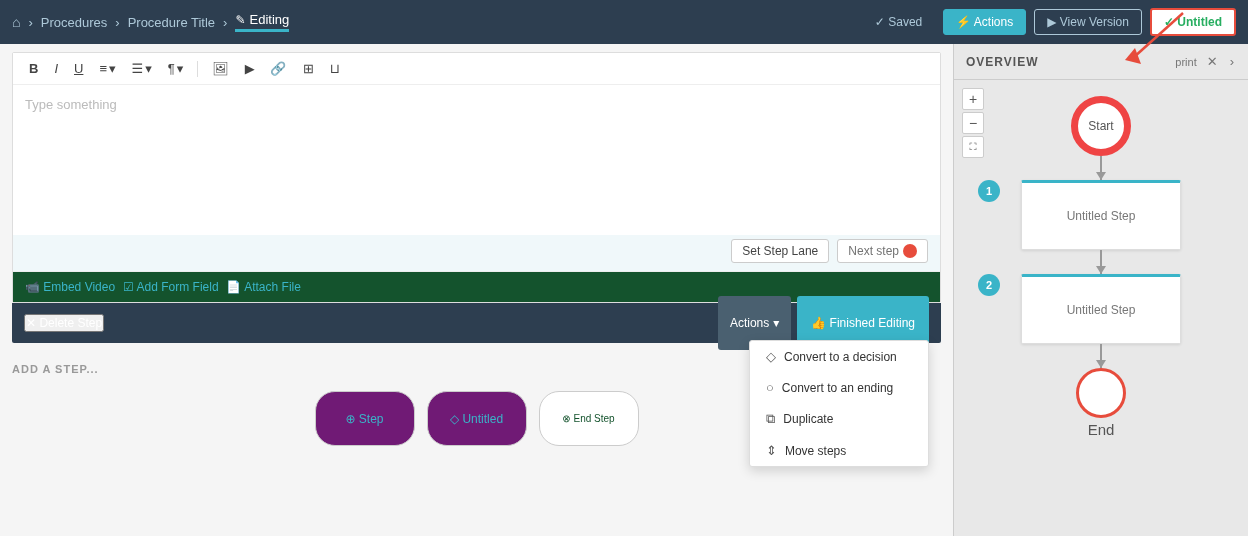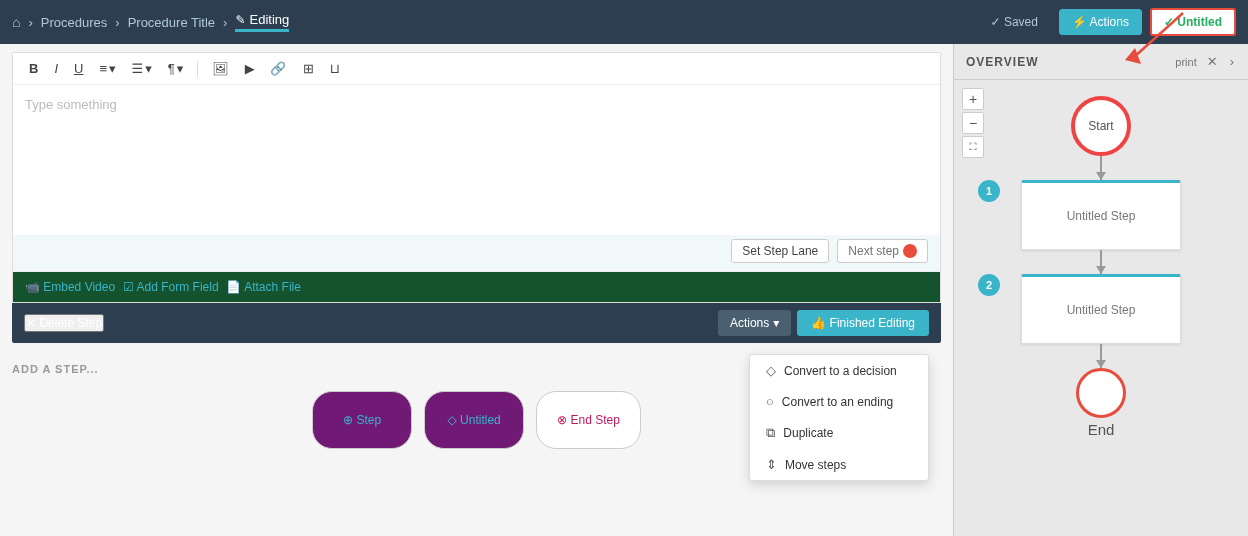--- a/index.html
+++ b/index.html
@@ -180,21 +180,21 @@
       display: flex;
       align-items: center;
       gap: 4px;
     }
     .step-right-btns {
       display: flex;
       gap: 6px;
       position: relative;
     }
     .btn-actions-menu {
-      padding: 6px 12px;
+      padding: 20px 12px;
       background: #4a6070;
       color: white;
       border: none;
       border-radius: 3px;
       font-size: 12px;
       cursor: pointer;
       display: flex;
       align-items: center;
       gap: 4px;
     }
@@ -263,22 +263,22 @@
       align-items: center;
       gap: 5px;
       min-width: 100px;
       justify-content: center;
     }
     .add-step-btn-end {
       padding: 21px 20px;
       background: white;
       border: 1px solid #ccc;
       border-radius: 20px;
-      color: #be185d;
-      font-size: 12px;
+      color: #14532d;
+      font-size: 10px;
       cursor: pointer;
       display: flex;
       align-items: center;
       gap: 5px;
     }
 
     
     .overview-panel {
       width: 295px;
       background: #e8e8e8;
@@ -335,21 +335,21 @@
       justify-content: center;
       color: #555;
       border-radius: 2px;
     }
 
     
     .flow-node-start {
       width: 60px;
       height: 60px;
       border-radius: 50%;
-      border: 4px solid #ef4444;
+      border: 7px solid #ef4444;
       background: white;
       display: flex;
       align-items: center;
       justify-content: center;
       margin: 0 auto;
       font-size: 12px;
       color: #555;
     }
     .flow-arrow {
       display: flex;
@@ -450,20 +450,21 @@
     <a class="nav-link">Procedure Title</a>
     <span class="nav-sep">›</span>
     <span class="nav-current nav-underline">
       <span class="nav-edit-icon">✎</span>
       <span>Editing</span>
     </span>
   </div>
   <div class="nav-right">
     <button class="nav-btn btn-saved">✓ Saved</button>
     <button class="nav-btn btn-actions">⚡ Actions</button>
+    <button class="nav-btn btn-view">▶ View Version</button>
     <button class="nav-btn btn-approve">✓ Untitled</button>
   </div>
 
   <svg class="red-arrow-container" width="80" height="70" viewBox="0 0 80 70">
     <line x1="70" y1="5" x2="20" y2="50" stroke="#e74c3c" stroke-width="2.5"></line>
     <polygon points="12,52 28,56 22,40" fill="#e74c3c"></polygon>
   </svg>
 </div>
 
 <div class="main-layout">

